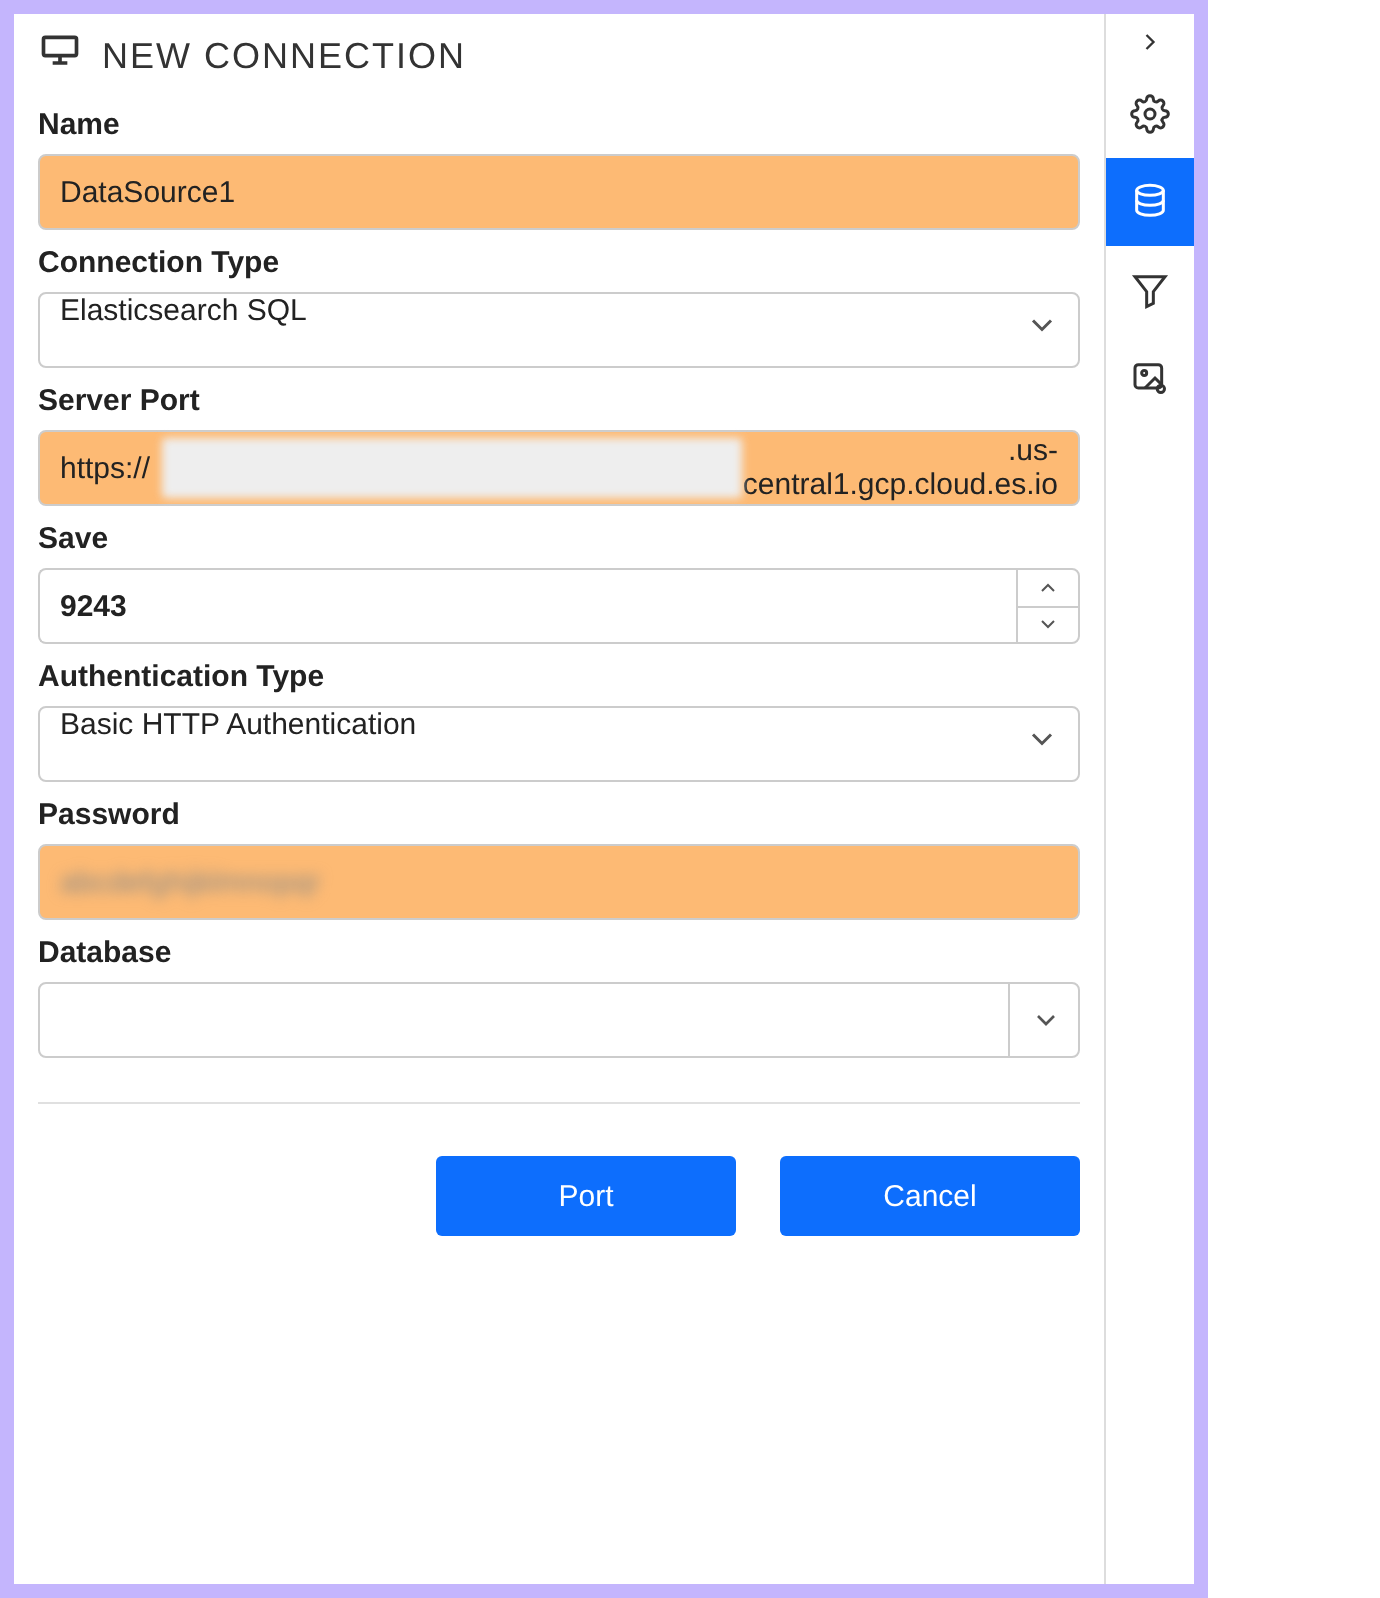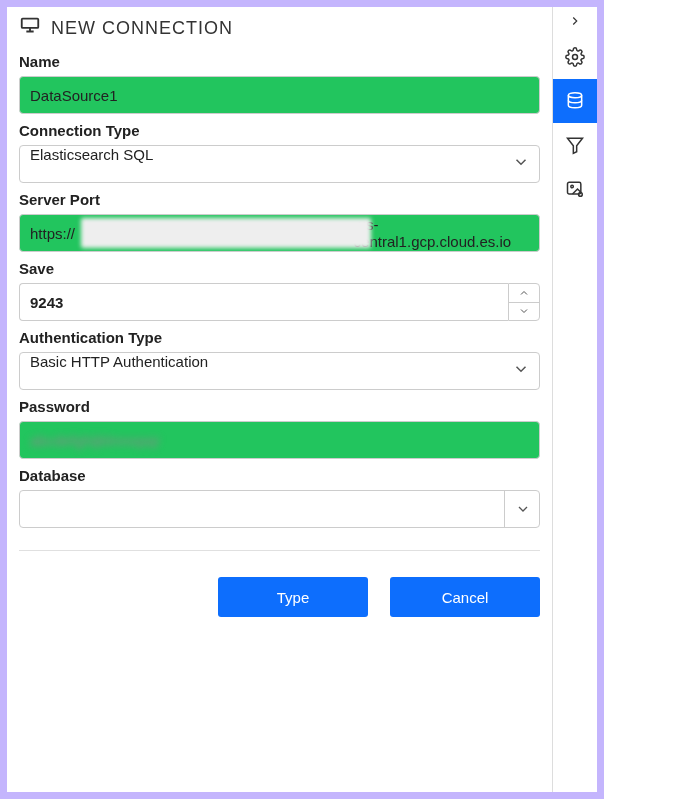--- a/index.html
+++ b/index.html
@@ -16,21 +16,21 @@
   .header { display: flex; align-items: center; gap: 10px; padding: 8px 12px 4px 12px; }
   .header-icon svg { width: 22px; height: 22px; color: #333; }
   .header-title { font-size: 18px; letter-spacing: 1px; color: #333; font-weight: 400; }
 
   .form { padding: 0 12px 12px 12px; }
   .field { margin-top: 8px; }
   .field-label { font-size: 15px; font-weight: 700; color: #222; display: block; margin-bottom: 6px; }
   .input-wrap { position: relative; }
   .text-input {
     width: 100%; height: 38px; border: 1px solid #ccc; border-radius: 4px;
-    padding: 0 10px; font-size: 15px; color: #222; background: #22c55e;
+    padding: 0 10px; font-size: 15px; color: #222; background: #fdba74;
   }
 
   .select-wrap { position: relative; }
   .select-display {
     width: 100%; height: 38px; border: 1px solid #ccc; border-radius: 4px;
     padding: 0 36px 0 10px; font-size: 15px; color: #222; background: #fff;
     display: flex; align-items: flex-start; cursor: pointer;
   }
   .select-chevron {
     position: absolute; right: 10px; top: 50%; transform: translateY(-50%);
@@ -110,21 +110,21 @@
           <span class="select-chevron">
             <svg viewBox="0 0 24 24" fill="none" stroke="currentColor" stroke-width="2">
                 <polyline points="6 9 12 15 18 9"></polyline>
               </svg>
           </span>
         </div>
       </div>
 
       <div class="field">
         <label class="field-label">Server Port</label>
-        <div class="input-wrap" style="position:relative;">
+        <div class="input-wrap" style="position:relative;text-align:right;">
           <div class="text-input" style="display:flex;align-items:center;gap:0;">
             <span>https://</span>
             <span style="display:inline-block;width:290px;"></span>
             <span>.us-central1.gcp.cloud.es.io</span>
           </div>
           <div class="redact-overlay server-redact"></div>
         </div>
       </div>
 
       <div class="field">
@@ -182,21 +182,21 @@
               </svg>
           </span>
         </div>
       </div>
 
       <hr class="divider">
 
     </div>
 
     <div class="footer">
-      <button class="btn">Type</button>
+      <button class="btn">Port</button>
       <button class="btn">Cancel</button>
     </div>
   </div>
 
   <div class="rail">
     <div class="rail-collapse">
       <svg viewBox="0 0 24 24" fill="none" stroke="currentColor" stroke-width="2">
           <polyline points="9 6 15 12 9 18"></polyline>
         </svg>
     </div>

